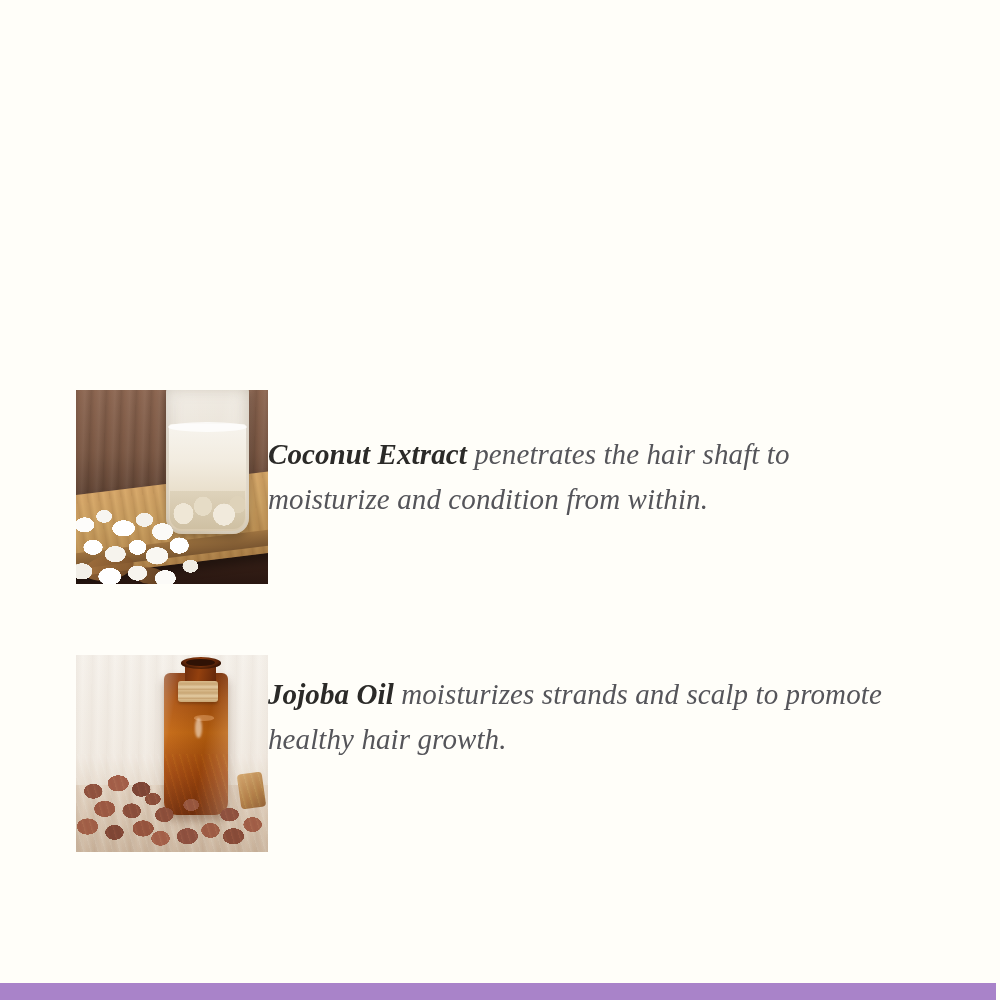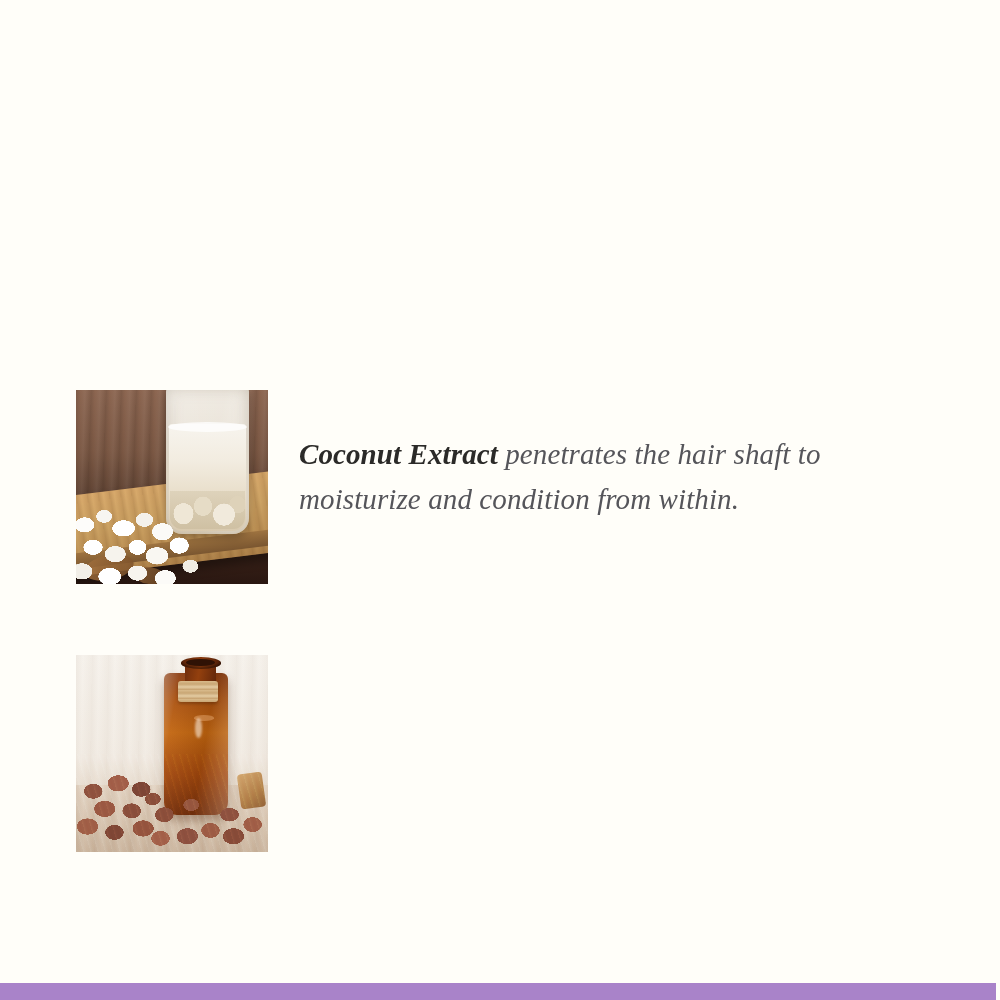--- a/index.html
+++ b/index.html
@@ -79,21 +79,20 @@
     width: 192px;
     height: 194px;
     margin-left: 76px;
     flex: 0 0 auto;
     overflow: hidden;
     background: #d9c7b4;
   }
   .thumb-jojoba { height: 197px; }
 
   .row-text {
-    margin-left: 31px;
     margin-top: 42px;
     width: 600px;
     font-family: "Liberation Serif", serif;
     font-style: italic;
     font-size: 29px;
     line-height: 45px;
     color: #55555a;
     letter-spacing: 0.1px;
   }
   .row-text-jojoba {
@@ -403,19 +402,22 @@
           <div class="joj-oil-shine"></div>
         </div>
         <div class="joj-neck"></div>
         <div class="joj-rope"></div>
         <div class="joj-lip"></div>
         <div class="joj-lip-inner"></div>
         <div class="joj-beans"></div>
         <div class="joj-bean-stripes"></div>
       </div>
 
+      <div class="row-text row-text-jojoba">
+        <span class="lead">Jojoba Oil</span><span> moisturizes strands and scalp to promote healthy hair growth.</span>
+      </div>
     </div>
 
   </div>
 
   <div class="footer-band"></div>
 
 </div>
 
 </body></html>

